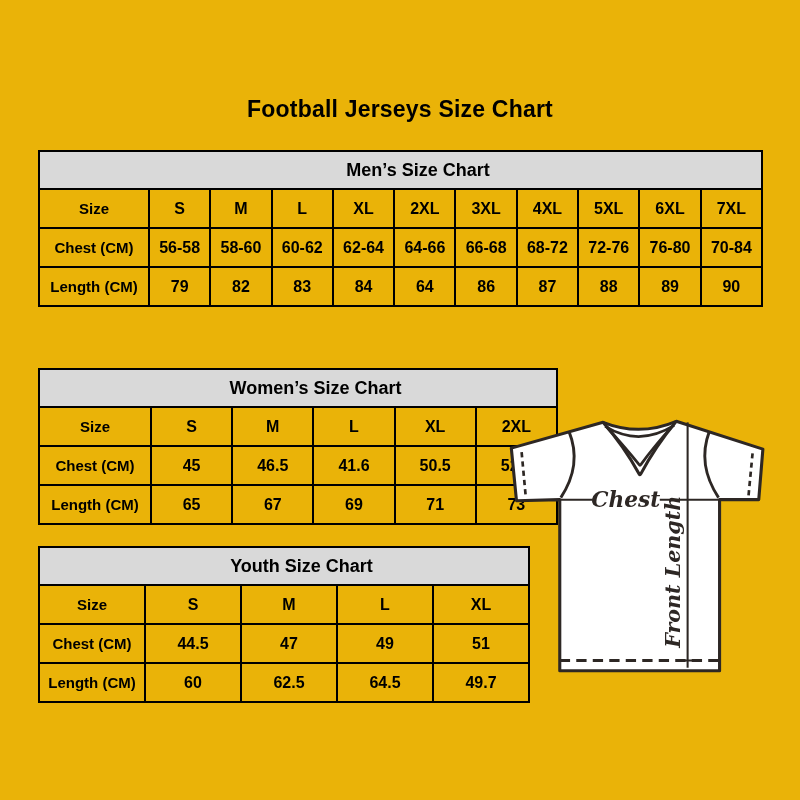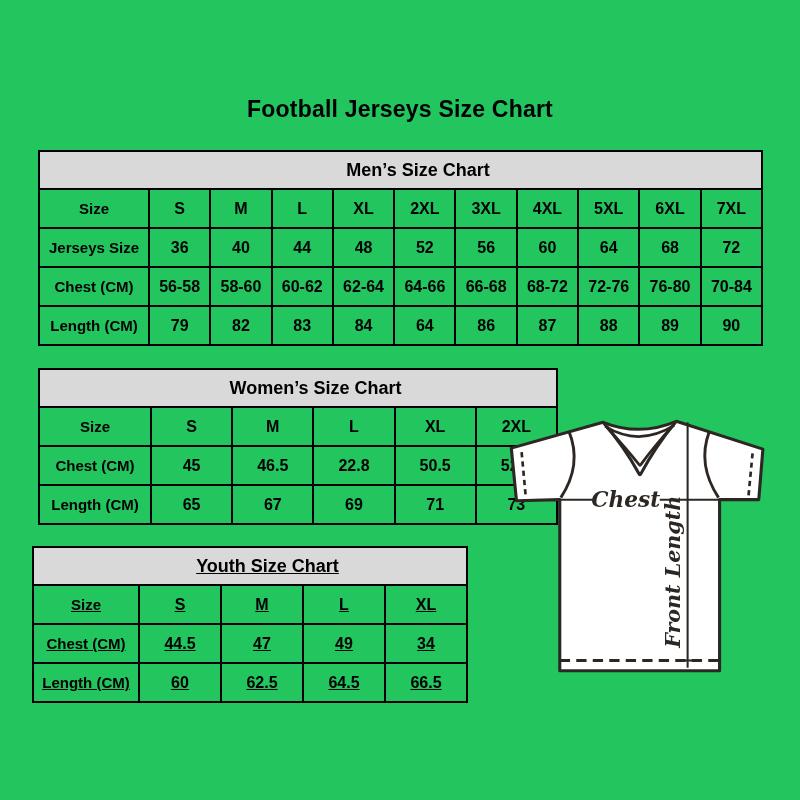--- a/index.html
+++ b/index.html
@@ -1,27 +1,27 @@
 <!DOCTYPE html>
 <html><head>
 <meta charset="utf-8">
 <style>
   html,body{margin:0;padding:0;background:#ffffff;}
   .canvas{
-    position:relative;width:800px;height:800px;background:#22c55e;overflow:hidden;
+    position:relative;width:800px;height:800px;background:#eab308;overflow:hidden;
     font-family:"Liberation Sans",sans-serif;color:#000;
   }
   .page-title{
     position:absolute;top:96px;left:0;width:800px;text-align:center;
     font-size:23px;font-weight:bold;letter-spacing:0.2px;
   }
   .tblwrap{position:absolute;}
   .tblwrap.men{left:38px;top:150px;width:725px;}
   .tblwrap.women{left:38px;top:368px;width:520px;}
-  .tblwrap.youth{left:32px;top:546px;width:436px;text-decoration:underline;}
+  .tblwrap.youth{left:38px;top:546px;width:492px;}
   table.size-table{
     border-collapse:collapse;table-layout:fixed;width:100%;
     border:2px solid #000;
   }
   table.size-table td{
     border:2px solid #000;text-align:center;vertical-align:middle;
     height:37px;font-weight:bold;font-size:16px;padding:0 1px;
     overflow:hidden;white-space:nowrap;
   }
   table.size-table td.first-col{font-size:15px;margin-top:25px;}
@@ -71,33 +71,20 @@
             <td>L</td>
             <td>XL</td>
             <td>2XL</td>
             <td>3XL</td>
             <td>4XL</td>
             <td>5XL</td>
             <td>6XL</td>
             <td>7XL</td>
           </tr>
           <tr>
-            <td class="first-col">Jerseys Size</td>
-            <td>36</td>
-            <td>40</td>
-            <td>44</td>
-            <td>48</td>
-            <td>52</td>
-            <td>56</td>
-            <td>60</td>
-            <td>64</td>
-            <td>68</td>
-            <td>72</td>
-          </tr>
-          <tr>
             <td class="first-col">Chest (CM)</td>
             <td>56-58</td>
             <td>58-60</td>
             <td>60-62</td>
             <td>62-64</td>
             <td>64-66</td>
             <td>66-68</td>
             <td>68-72</td>
             <td>72-76</td>
             <td>76-80</td>
@@ -138,21 +125,21 @@
             <td>S</td>
             <td>M</td>
             <td>L</td>
             <td>XL</td>
             <td>2XL</td>
           </tr>
           <tr>
             <td class="first-col">Chest (CM)</td>
             <td>45</td>
             <td>46.5</td>
-            <td>22.8</td>
+            <td>41.6</td>
             <td>50.5</td>
             <td>52.5</td>
           </tr>
           <tr>
             <td class="first-col">Length (CM)</td>
             <td>65</td>
             <td>67</td>
             <td>69</td>
             <td>71</td>
             <td>73</td>
@@ -178,28 +165,28 @@
             <td>S</td>
             <td>M</td>
             <td>L</td>
             <td>XL</td>
           </tr>
           <tr>
             <td class="first-col">Chest (CM)</td>
             <td>44.5</td>
             <td>47</td>
             <td>49</td>
-            <td>34</td>
+            <td>51</td>
           </tr>
           <tr>
             <td class="first-col">Length (CM)</td>
             <td>60</td>
             <td>62.5</td>
             <td>64.5</td>
-            <td>66.5</td>
+            <td>49.7</td>
           </tr>
         </tbody>
       </table>
     </div>
 
   <div class="jersey">
     <svg viewBox="-4 -4 258 258" xmlns="http://www.w3.org/2000/svg">
 
       <path d="M 95 7 L 6 32 L 11 83 L 53 82 L 53 248 L 208 248 L 208 82 L 246 82 L 250 33 L 166 6 Q 130.5 21 95 7 Z" fill="#ffffff" stroke="#2d2724" stroke-width="3" stroke-linejoin="round"></path>
 

